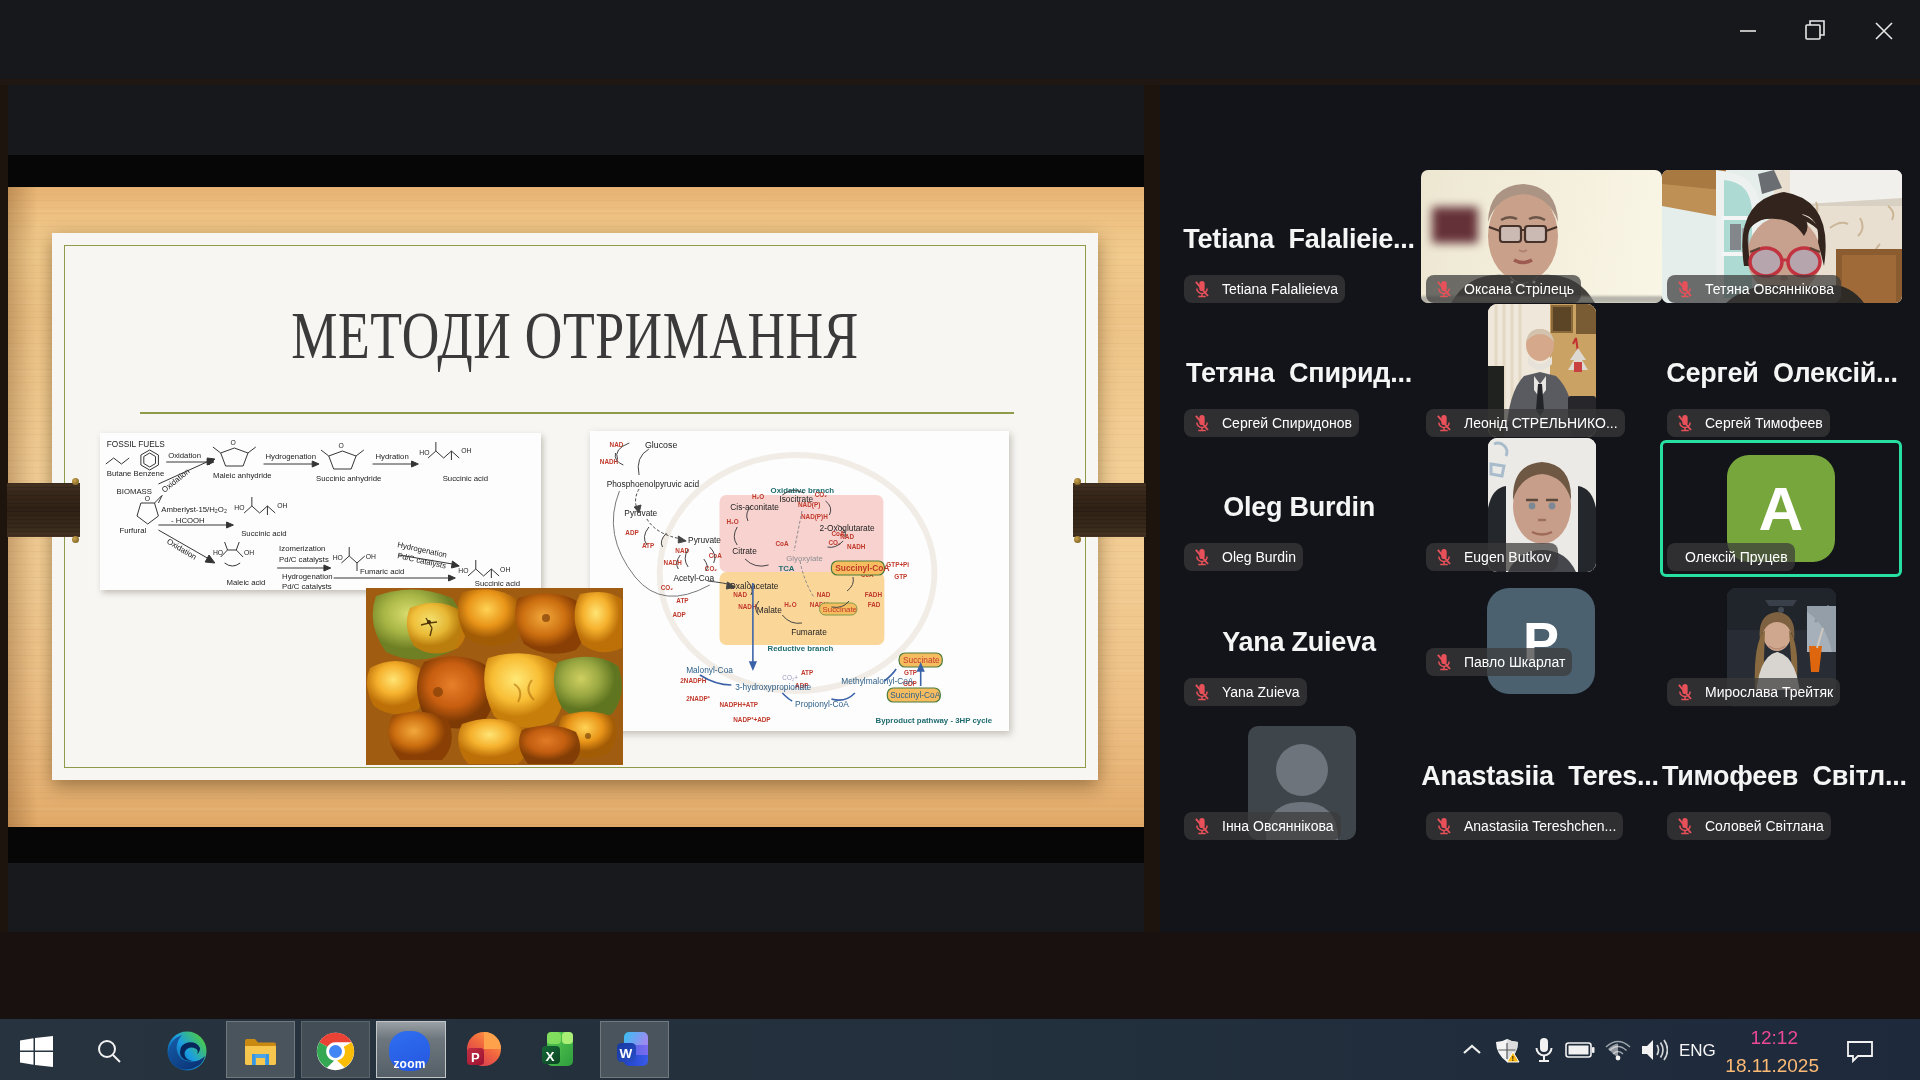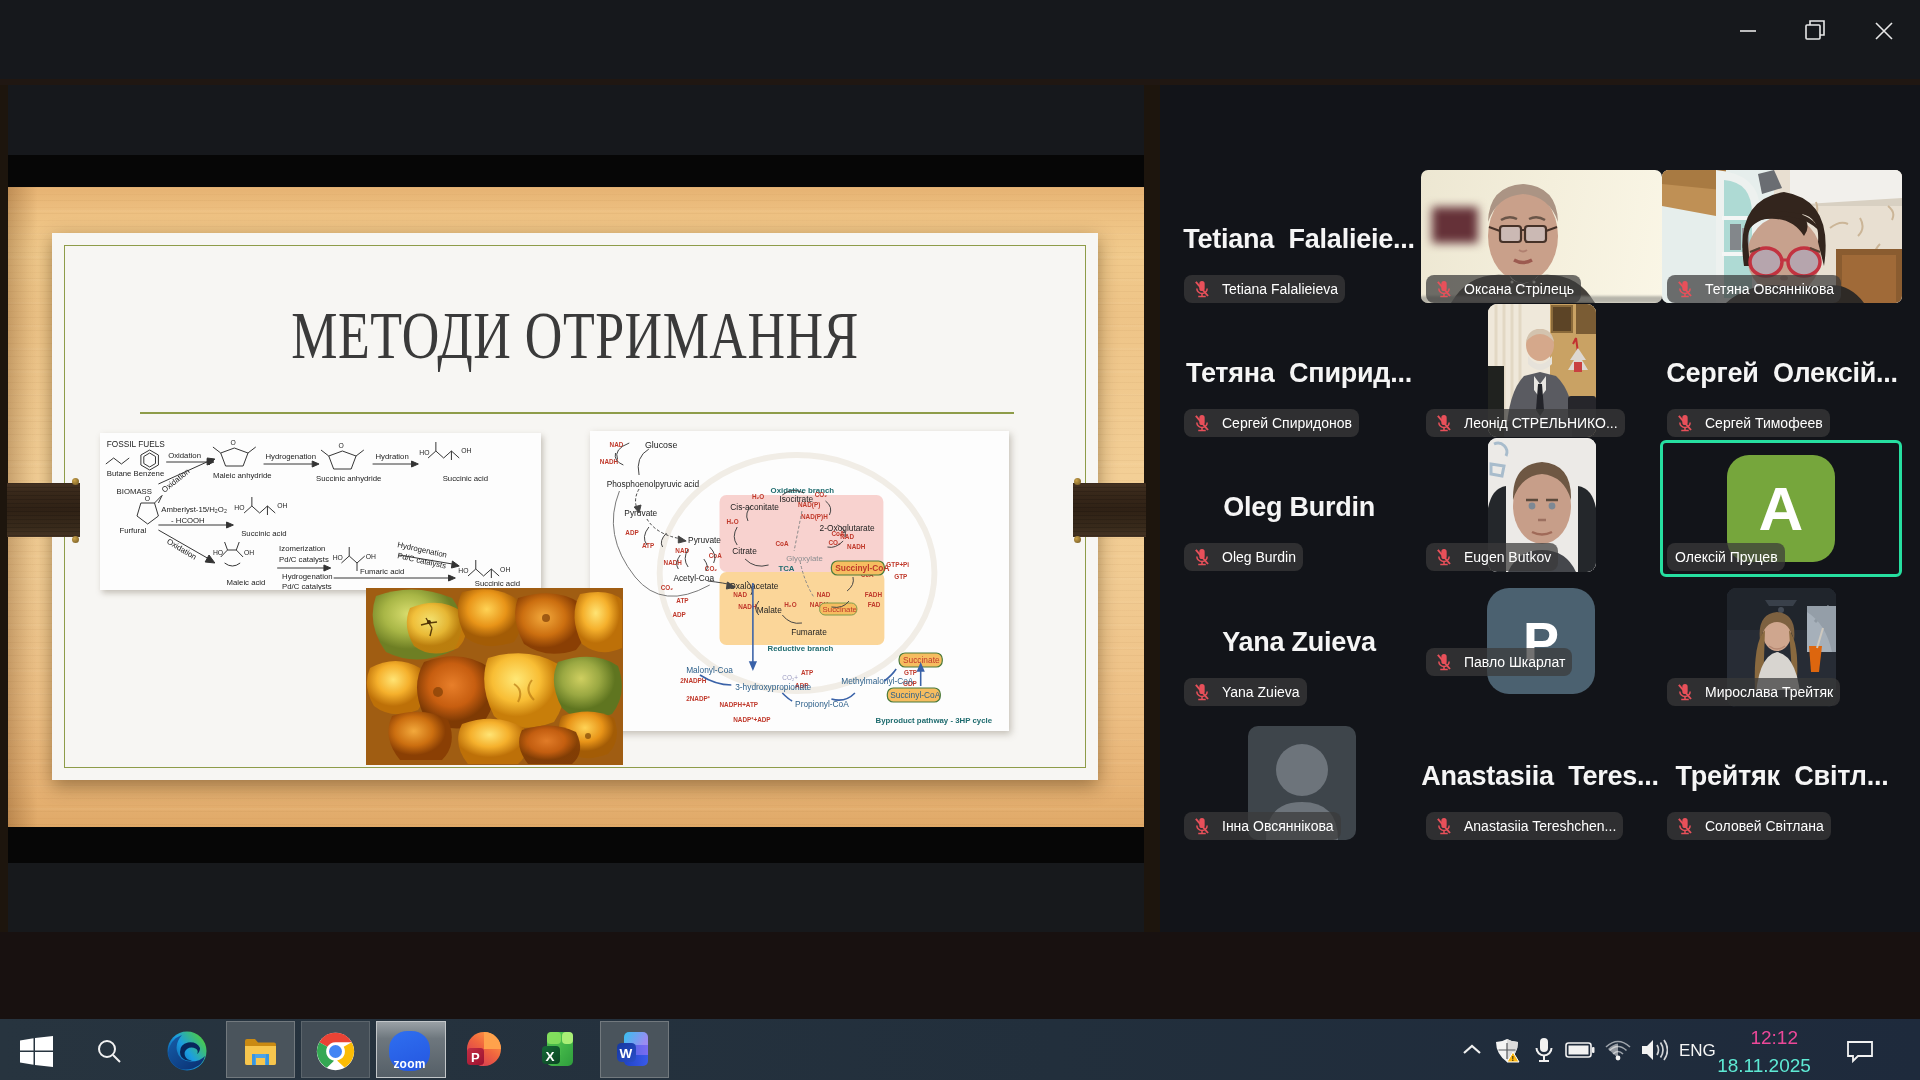--- a/index.html
+++ b/index.html
@@ -49,21 +49,21 @@
 radial-gradient(58px 50px at 170px 125px, rgba(255,210,70,0.97) 0%, rgba(235,150,25,0.92) 55%, rgba(0,0,0,0) 78%),
 radial-gradient(48px 45px at 232px 120px, rgba(130,150,60,0.9) 0%, rgba(200,140,30,0.9) 55%, rgba(0,0,0,0) 78%),
 radial-gradient(40px 35px at 215px 165px, rgba(250,200,60,0.95) 0%, rgba(210,130,25,0.9) 60%, rgba(0,0,0,0) 80%),
 radial-gradient(45px 38px at 120px 168px, rgba(225,140,30,0.95) 0%, rgba(160,70,10,0.9) 65%, rgba(0,0,0,0) 82%),
 linear-gradient(135deg,#a85a0c 0%,#c97a14 30%,#b86a10 55%,#8a4a08 100%)}
 
 #panel{left:1160px;top:85px;width:760px;height:847px;background:#121419}
 .vtile{position:absolute;border-radius:7px;overflow:hidden}
 .bigname{position:absolute;width:240px;text-align:center;color:#f5f5f5;font-weight:bold;font-size:27px;white-space:pre;letter-spacing:-0.25px}
 .nlabel{position:absolute;height:28px;border-radius:8px;background:rgba(58,58,58,0.72);color:#fff;font-size:14px;line-height:28px;padding:0 7px 0 38px;white-space:nowrap}
-.nlabel.noicon{padding-left:8px}
+.nlabel.noicon{padding-left:18px}
 .micoff{position:absolute;left:8px;top:4px;width:20px;height:20px}
 .avatar{position:absolute;border-radius:14px;display:flex;align-items:center;justify-content:center;color:#fff;font-weight:bold}
 #greenborder{left:1660px;top:440px;width:242px;height:137px;border:3px solid #26dfa0;border-radius:6px}
 
 #taskbar{left:0;top:1019px;width:1920px;height:61px;background:linear-gradient(90deg,#27343f 0%,#222f3c 55%,#1e2a3c 100%)}
 .tbtn{position:absolute;top:1021px;height:57px;background:#4a545c;border:1px solid #72797e}
 .tray{position:absolute;color:#fff;font-size:16px}
 </style></head>
 <body>
 <div id="stage">
@@ -576,21 +576,21 @@
           <line x1="4.6" y1="3.4" x2="19.2" y2="20.4" stroke="#e8505a" stroke-width="2.3"></line>
         </svg>Інна Овсяннікова</div>
 <div class="bigname" style="left:1420px;top:761px">Anastasiia  Teres...</div>
 <div class="nlabel" style="left:1426px;top:812px"><svg class="micoff" viewBox="0 0 24 24">
           <path fill="#e8505a" d="M12 2.5a3.2 3.2 0 0 0-3.2 3.2v5.6a3.2 3.2 0 0 0 6.4 0V5.7A3.2 3.2 0 0 0 12 2.5z"></path>
           <path stroke="#e8505a" stroke-width="1.8" fill="none" d="M5.8 11.3a6.2 6.2 0 0 0 12.4 0"></path>
           <line x1="12" y1="17.5" x2="12" y2="20.6" stroke="#e8505a" stroke-width="1.8"></line>
           <line x1="7.5" y1="21" x2="16.5" y2="21" stroke="#e8505a" stroke-width="1.8"></line>
           <line x1="4.6" y1="3.4" x2="19.2" y2="20.4" stroke="#e8505a" stroke-width="2.3"></line>
         </svg>Anastasiia Tereshchen...</div>
-<div class="bigname" style="left:1662px;top:761px">Трейтяк  Світл...</div>
+<div class="bigname" style="left:1662px;top:761px">Тимофеев  Світл...</div>
 <div class="nlabel" style="left:1667px;top:812px"><svg class="micoff" viewBox="0 0 24 24">
           <path fill="#e8505a" d="M12 2.5a3.2 3.2 0 0 0-3.2 3.2v5.6a3.2 3.2 0 0 0 6.4 0V5.7A3.2 3.2 0 0 0 12 2.5z"></path>
           <path stroke="#e8505a" stroke-width="1.8" fill="none" d="M5.8 11.3a6.2 6.2 0 0 0 12.4 0"></path>
           <line x1="12" y1="17.5" x2="12" y2="20.6" stroke="#e8505a" stroke-width="1.8"></line>
           <line x1="7.5" y1="21" x2="16.5" y2="21" stroke="#e8505a" stroke-width="1.8"></line>
           <line x1="4.6" y1="3.4" x2="19.2" y2="20.4" stroke="#e8505a" stroke-width="2.3"></line>
         </svg>Соловей Світлана</div>
 </div>
 
   <div class="abs" id="taskbar"></div>
@@ -729,17 +729,17 @@
 </g>
 <circle cx="14" cy="20" r="2.4" fill="#f2f2f2"></circle>
 <path d="M4 11 Q9 6 14 5.5 L14 20 Z" fill="#f2f2f2" opacity="0.55"></path>
 </svg>
 <svg class="abs" style="left:1640px;top:1038px" width="28" height="24" viewBox="0 0 28 24">
 <path d="M2 8 h5 l6 -6 v20 l-6 -6 h-5 Z" fill="#f2f2f2"></path>
 <path d="M17 7 q3 5 0 10 M20.5 4.5 q5 7.5 0 15 M24 2 q7 10 0 20" stroke="#f2f2f2" stroke-width="1.7" fill="none" opacity="0.85"></path>
 </svg>
 <div class="abs tray" style="left:1679px;top:1041px;font-size:17px;color:#f5f5f5">ENG</div>
 <div class="abs tray" style="left:1718px;top:1027px;width:80px;text-align:right;font-size:19px;color:#ec4899">12:12</div>
-<div class="abs tray" style="left:1709px;top:1055px;width:110px;text-align:center;font-size:19px;color:#5eead4">18.11.2025</div>
+<div class="abs tray" style="left:1709px;top:1055px;width:110px;text-align:right;font-size:19px;color:#fdba74">18.11.2025</div>
 <svg class="abs" style="left:1846px;top:1040px" width="28" height="23" viewBox="0 0 28 23">
 <path d="M2 2 h24 v14 h-14 l-5 5 v-5 h-5 Z" fill="none" stroke="#f2f2f2" stroke-width="1.8"></path>
 </svg>
 </div>
 
 </body></html>

